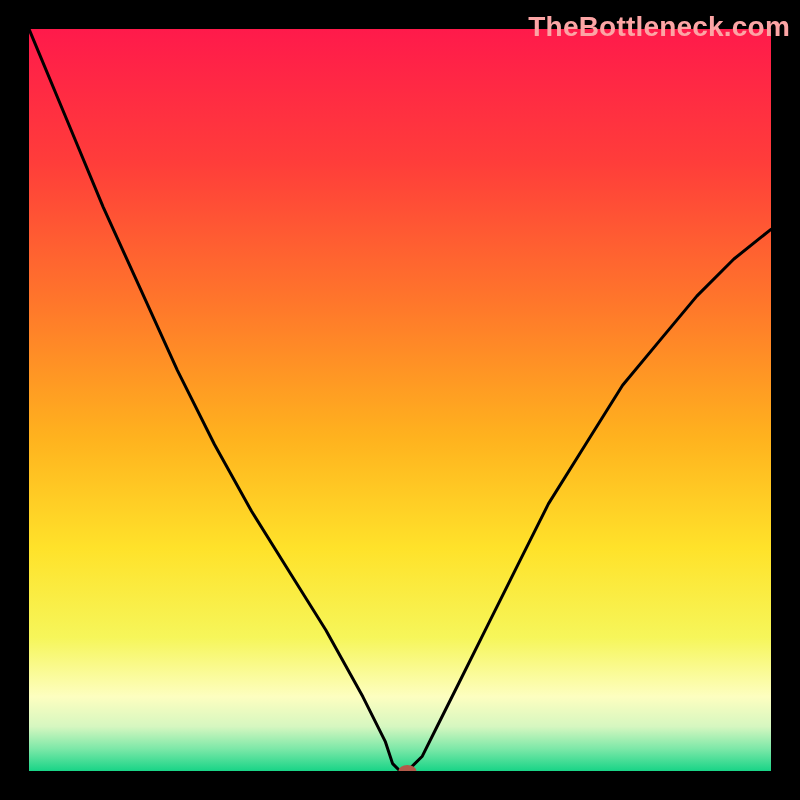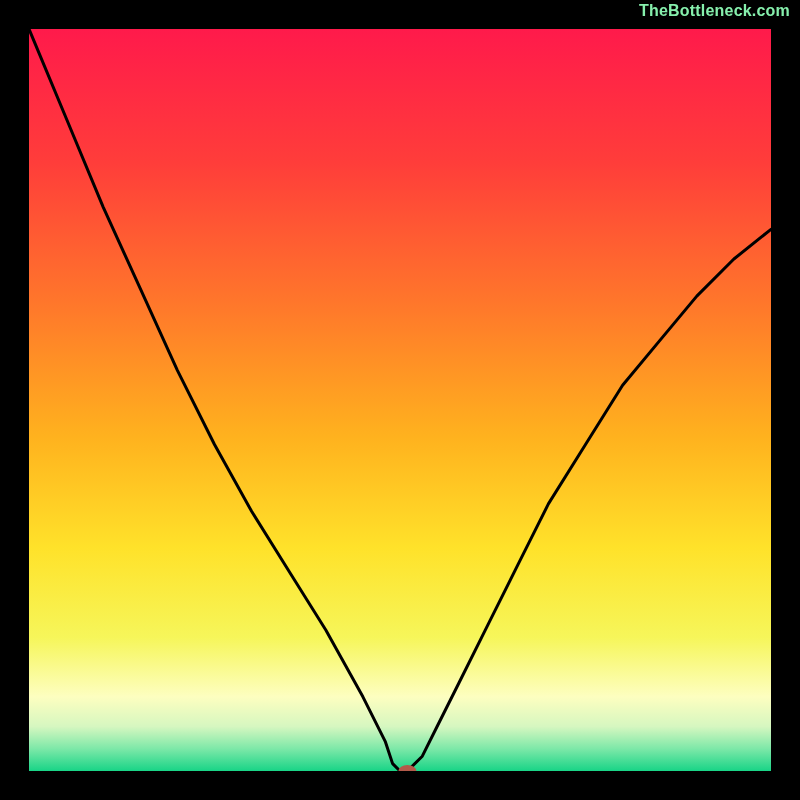--- a/index.html
+++ b/index.html
@@ -11,24 +11,24 @@
     font-family: Arial, Helvetica, sans-serif;
   }
   .frame {
     position: relative;
     width: 800px;
     height: 800px;
     background: #000;
   }
   .watermark {
     position: absolute;
-    top: 2px;
+    top: 11px;
     right: 10px;
-    color: #86efac;
-    font-size: 16px;
+    color: #fca5a5;
+    font-size: 28px;
     font-weight: 600;
     letter-spacing: 0.2px;
     z-index: 5;
     user-select: none;
   }
   .plot-wrap {
     position: absolute;
     left: 29px;
     top: 29px;
     width: 742px;

